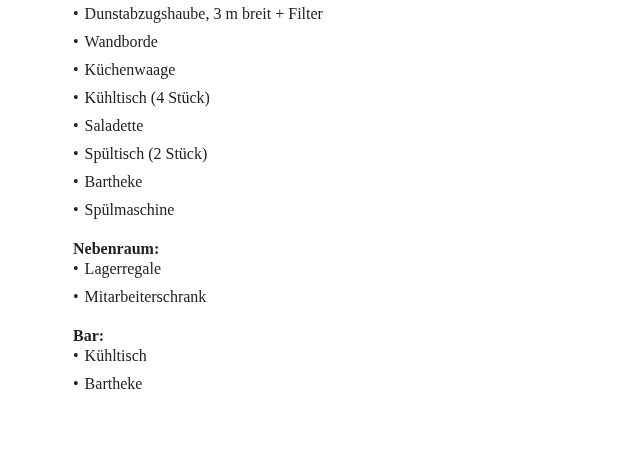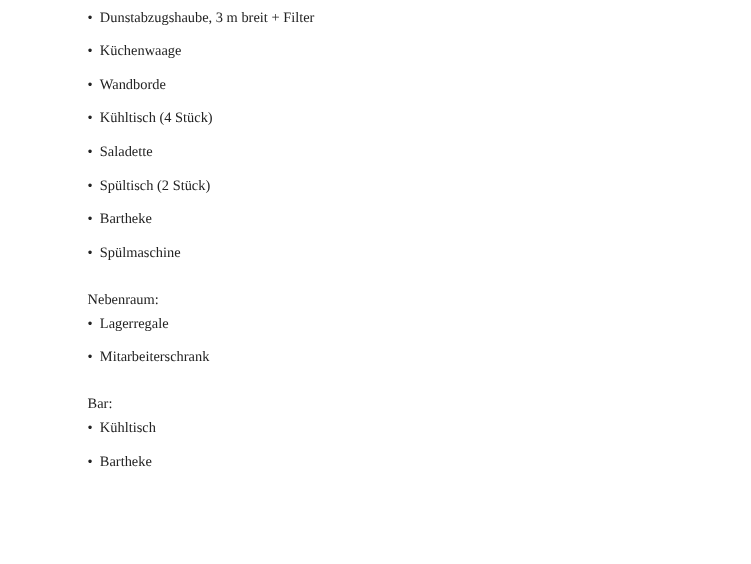--- a/index.html
+++ b/index.html
@@ -13,50 +13,50 @@
     overflow: hidden;
     background: #ffffff;
     position: relative;
   }
   .doc-page {
     box-sizing: border-box;
     width: 626px;
     height: 470px;
     padding: 6px 40px 0 73px;
     font-family: "Liberation Serif", "DejaVu Serif", serif;
-    font-size: 12px;
+    font-size: 16px;
     color: #222222;
     background: #ffffff;
   }
   .doc-item {
     margin: 0 0 12px 0;
     line-height: 16px;
     white-space: nowrap;
   }
   .doc-bullet {
     display: inline-block;
     margin-right: 6px;
   }
   .doc-heading {
     margin: 23px 0 4px 0;
     line-height: 16px;
-    font-weight: normal;
+    font-weight: bold;
     white-space: nowrap;
   }
 </style>
 </head>
 <body>
 
 <div class="viewport">
   <div class="doc-page">
 
     <div>
       <p class="doc-item"><span class="doc-bullet">•</span><span>Dunstabzugshaube, 3 m breit + Filter</span></p>
+      <p class="doc-item"><span class="doc-bullet">•</span><span>Wandborde</span></p>
       <p class="doc-item"><span class="doc-bullet">•</span><span>Küchenwaage</span></p>
-      <p class="doc-item"><span class="doc-bullet">•</span><span>Wandborde</span></p>
       <p class="doc-item"><span class="doc-bullet">•</span><span>Kühltisch (4 Stück)</span></p>
       <p class="doc-item"><span class="doc-bullet">•</span><span>Saladette</span></p>
       <p class="doc-item"><span class="doc-bullet">•</span><span>Spültisch (2 Stück)</span></p>
       <p class="doc-item"><span class="doc-bullet">•</span><span>Bartheke</span></p>
       <p class="doc-item"><span class="doc-bullet">•</span><span>Spülmaschine</span></p>
     </div>
 
     <div>
       <p class="doc-heading">Nebenraum:</p>
       <p class="doc-item"><span class="doc-bullet">•</span><span>Lagerregale</span></p>

